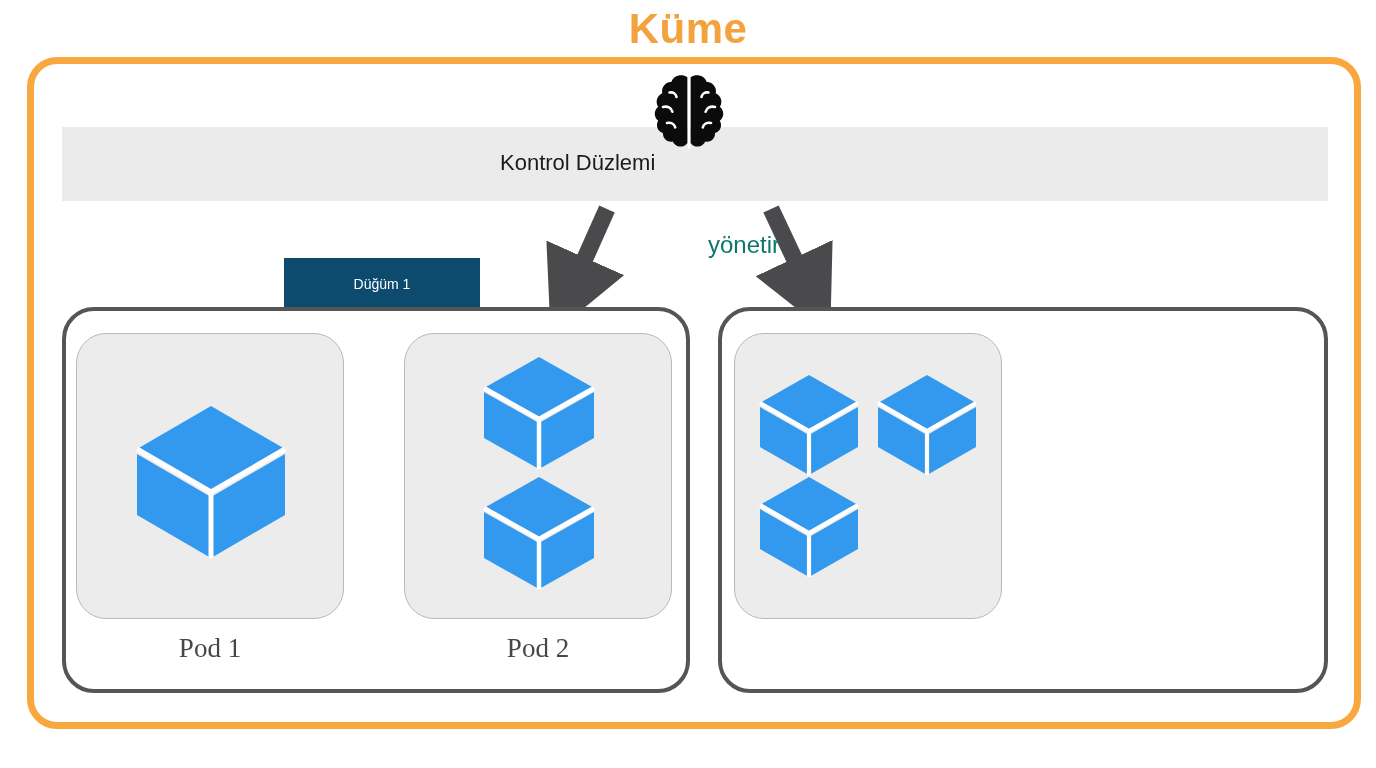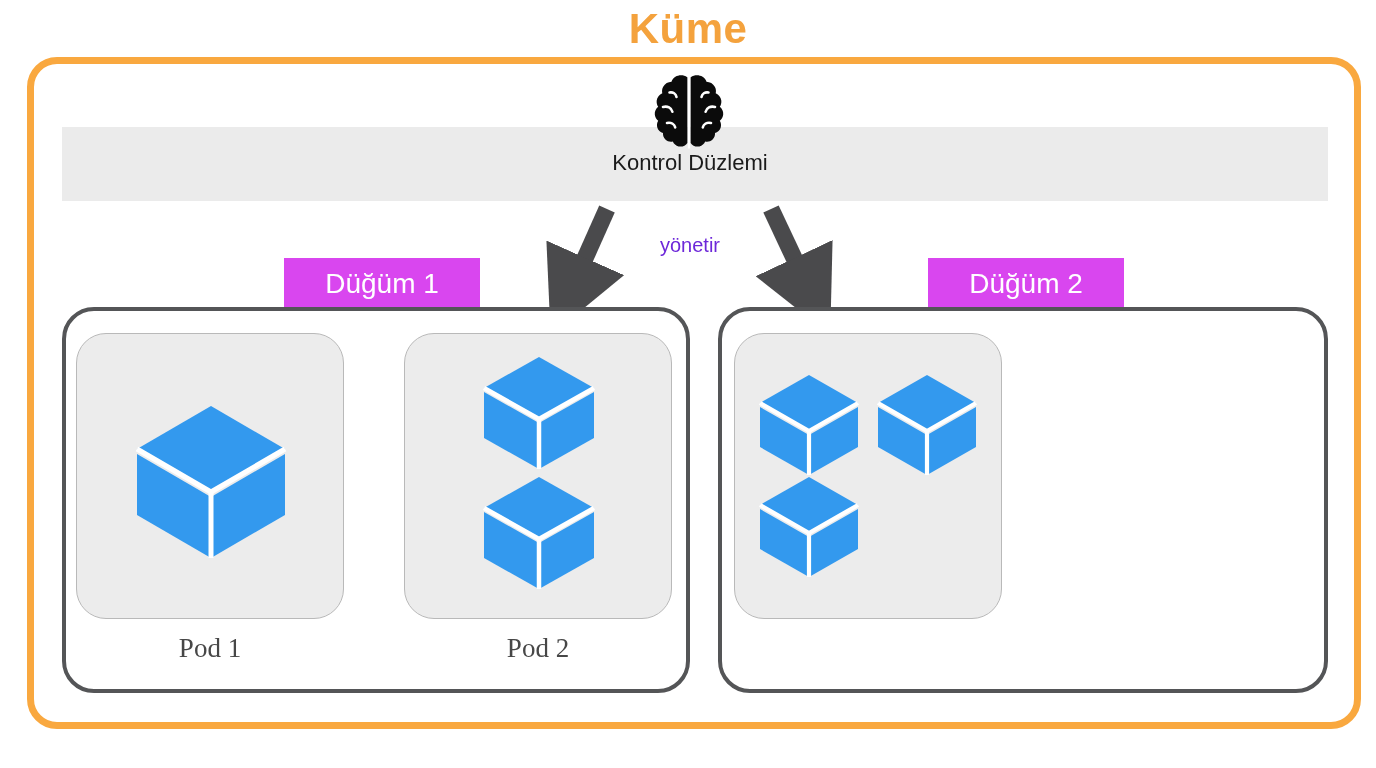--- a/index.html
+++ b/index.html
@@ -51,49 +51,49 @@
   }
   #brain-icon {
     position: absolute;
     left: 643px; top: 74px;
     width: 92px; height: 76px;
   }
   #control-plane-label {
     position: absolute;
     left: 500px; top: 148px;
     width: 380px;
-    text-align: center;
+    text-align: left;
     font-size: 22px;
     color: #1b1b1b;
     line-height: 30px;
   }
 
   
   #arrows-svg {
     position: absolute;
     left: 0; top: 0;
     width: 1376px; height: 768px;
     pointer-events: none;
   }
   #manages-label {
     position: absolute;
     left: 600px; top: 228px;
     width: 180px;
-    text-align: center;
-    font-size: 20px;
-    color: #6d28d9;
+    text-align: right;
+    font-size: 24px;
+    color: #0f766e;
     line-height: 34px;
   }
 
   
   .node-tab {
     position: absolute;
-    background: #d946ef;
+    background: #0c4a6e;
     color: #ffffff;
-    font-size: 28px;
+    font-size: 14px;
     text-align: center;
     line-height: 52px;
     height: 52px;
   }
   #node-tab-0 { left: 284px; top: 258px; width: 196px; }
   #node-tab-1 { left: 928px; top: 258px; width: 196px; }
 
   
   .node-box {
     position: absolute;
@@ -180,21 +180,20 @@
       <line x1="607" y1="209" x2="570" y2="292" stroke="#4a4a4c" stroke-width="17" marker-end="url(#ah)"></line>
     </g>
     <g>
       <line x1="771" y1="209" x2="810" y2="292" stroke="#4a4a4c" stroke-width="17" marker-end="url(#ah)"></line>
     </g>
   </svg>
 
   <div id="manages-label">yönetir</div>
 
   <div class="node-tab" id="node-tab-0">Düğüm 1</div>
-  <div class="node-tab" id="node-tab-1">Düğüm 2</div>
 
   <div class="node-box" id="node-box-0"></div>
   <div class="node-box" id="node-box-1"></div>
 
   <div class="pod" id="pod-0">
     <div class="pod-panel">
       <div class="cube" style="left:55px; top:68px;">
         <svg width="158" height="160" viewBox="0 0 158 160">
           <polygon points="79,4 153,47 79,90 5,47" fill="#3399ee"></polygon>
           <polygon points="5,52 79,95 79,156 5,113" fill="#3399ee"></polygon>

